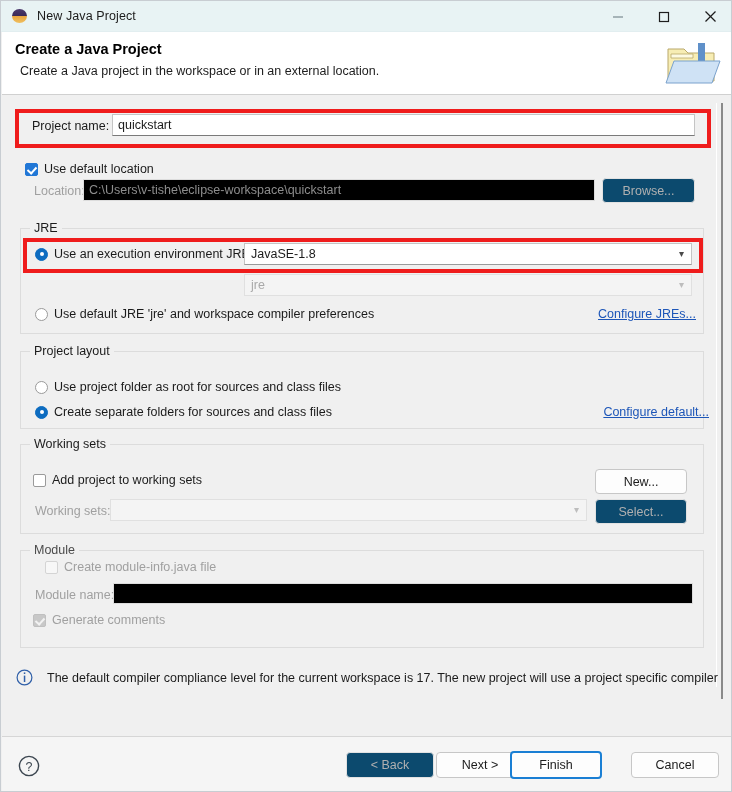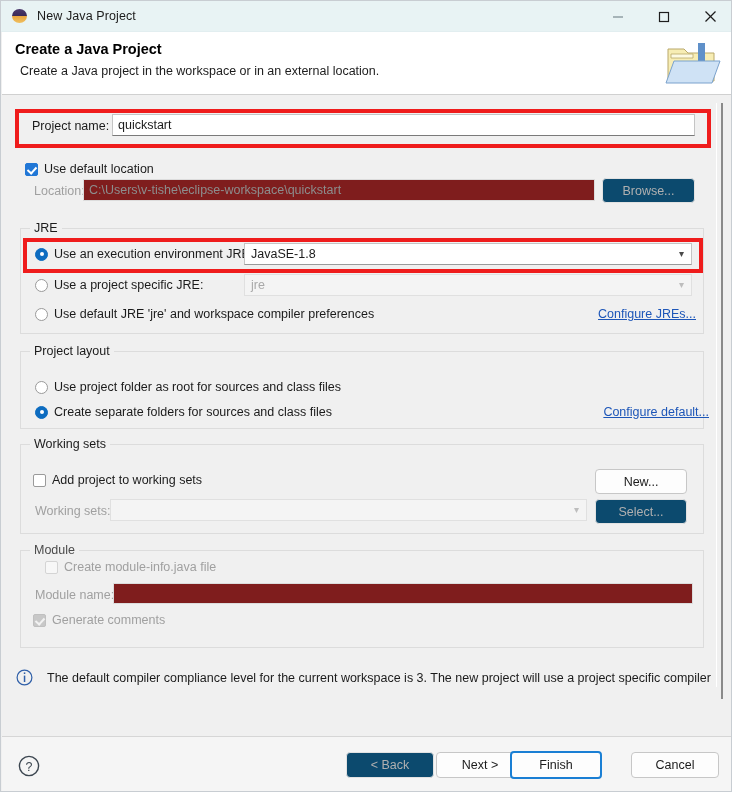--- a/index.html
+++ b/index.html
@@ -84,21 +84,21 @@
 
   
   .tbox {
     background: #ffffff;
     border: 1px solid #c4c4c4;
     border-bottom-color: #7a7a7a;
     font-size: 12.5px; color: #1b1b1b;
     display: flex; align-items: center;
     padding: 0 5px;
   }
-  .tbox.readonly { background: #7f1d1d; border-color: #dcdcdc; color: #8d8d8d; }
+  .tbox.readonly { background: #000000; border-color: #dcdcdc; color: #8d8d8d; }
 
   
   .combo {
     background: #ffffff; border: 1px solid #c4c4c4;
     border-bottom-color: #9a9a9a;
     font-size: 12.5px; color: #1b1b1b;
     display: flex; align-items: center; justify-content: space-between;
     padding: 0 7px 0 6px;
   }
   .combo.disabled { background: #f4f4f4; border-color: #e0e0e0; color: #a9a9a9; }
@@ -249,24 +249,20 @@
 
     <div class="row" style="left:33px; top:152px;">
       <span class="radio on"></span>
       <span class="lbl">Use an execution environment JRE:</span>
     </div>
     <div class="combo" style="position:absolute; left:242px; top:148px; width:448px; height:22px;">
       <span>JavaSE-1.8</span>
       <span class="chev">▾</span>
     </div>
 
-    <div class="row" style="left:33px; top:183px;">
-      <span class="radio off"></span>
-      <span class="lbl">Use a project specific JRE:</span>
-    </div>
     <div class="combo disabled" style="position:absolute; left:242px; top:179px; width:448px; height:22px;">
       <span>jre</span>
       <span class="chev">▾</span>
     </div>
 
     <div class="row" style="left:33px; top:212px;">
       <span class="radio off"></span>
       <span class="lbl">Use default JRE 'jre' and workspace compiler preferences</span>
     </div>
     <div class="link" style="position:absolute; right:36px; top:212px;">Configure JREs...</div>
@@ -329,21 +325,21 @@
       <span class="cbox disabled-on"></span>
       <span class="lbl dim">Generate comments</span>
     </div>
 
     <div id="msgline" style="top:574px;">
       <svg width="17" height="17" viewBox="0 0 17 17">
         <circle cx="8.5" cy="8.5" r="7.4" fill="none" stroke="#2f5fa8" stroke-width="1.2"></circle>
         <rect x="7.8" y="3.4" width="1.5" height="1.6" fill="#2f5fa8"></rect>
         <rect x="7.8" y="6.6" width="1.5" height="6.4" fill="#2f5fa8"></rect>
       </svg>
-      <span id="msg-text">The default compiler compliance level for the current workspace is 3. The new project will use a project specific compiler</span>
+      <span id="msg-text">The default compiler compliance level for the current workspace is 17. The new project will use a project specific compiler</span>
     </div>
 
     <div class="redbox" style="left:13px; top:14px; width:696px; height:39px;"></div>
     <div class="redbox" style="left:21px; top:143px; width:680px; height:35px;"></div>
   </div>
 
   <div id="footer">
     <svg id="help-icon" viewBox="0 0 22 22">
       <circle cx="11" cy="11" r="9.6" fill="none" stroke="#3c4650" stroke-width="1.4"></circle>
       <text x="11" y="15.6" text-anchor="middle" font-family="Liberation Sans, sans-serif" font-size="12.5" fill="#3c4650">?</text>

